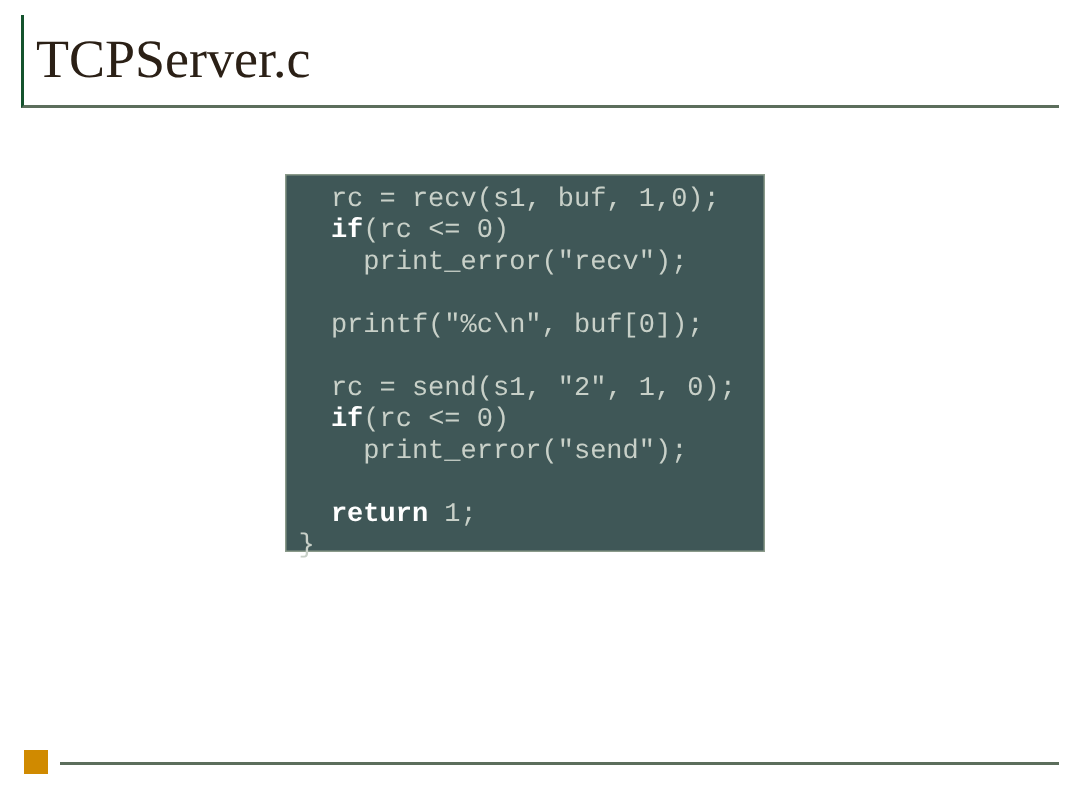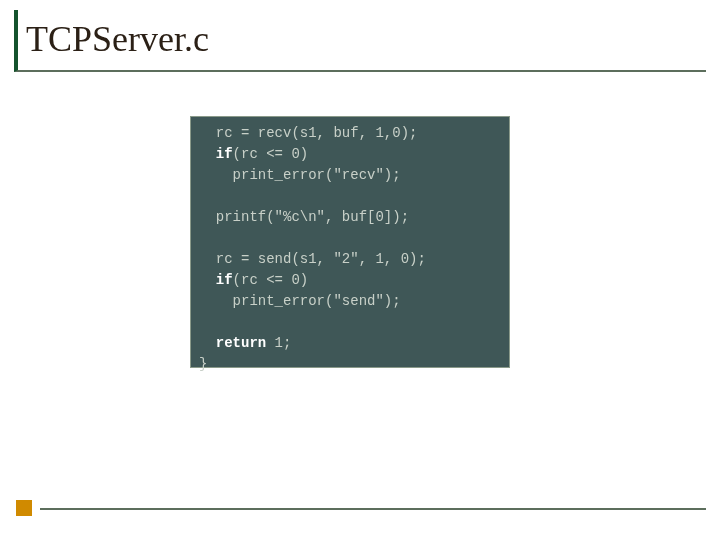--- a/index.html
+++ b/index.html
@@ -17,21 +17,21 @@
       background: #ffffff;
       box-sizing: border-box;
     }
     .title-wrap {
       position: absolute;
       left: 14px;
       top: 10px;
       width: 692px;
       height: 62px;
       border-bottom: 2px solid #5c6e5c;
-      border-left: 4px solid #14532d;
+      border-left: 2px solid #14532d;
       box-sizing: border-box;
     }
     .title-text {
       font-size: 36px;
       color: #2b2016;
       padding-left: 8px;
       line-height: 58px;
     }
     .accent {
       position: absolute;
@@ -51,21 +51,21 @@
     }
     .codebox {
       position: absolute;
       left: 190px;
       top: 116px;
       width: 320px;
       height: 252px;
       background: #3f5757;
       color: #d8dcd8;
       font-family: 'Courier New', monospace;
-      font-size: 14px;
+      font-size: 18px;
       line-height: 21px;
       padding: 6px 8px 6px 8px;
       box-sizing: border-box;
       white-space: pre;
       border: 1px solid #8a9a8a;
     }
     .kw { color: #ffffff; font-weight: bold; }
     .tk { color: #c8d0c8; }
   </style>
 </head>

